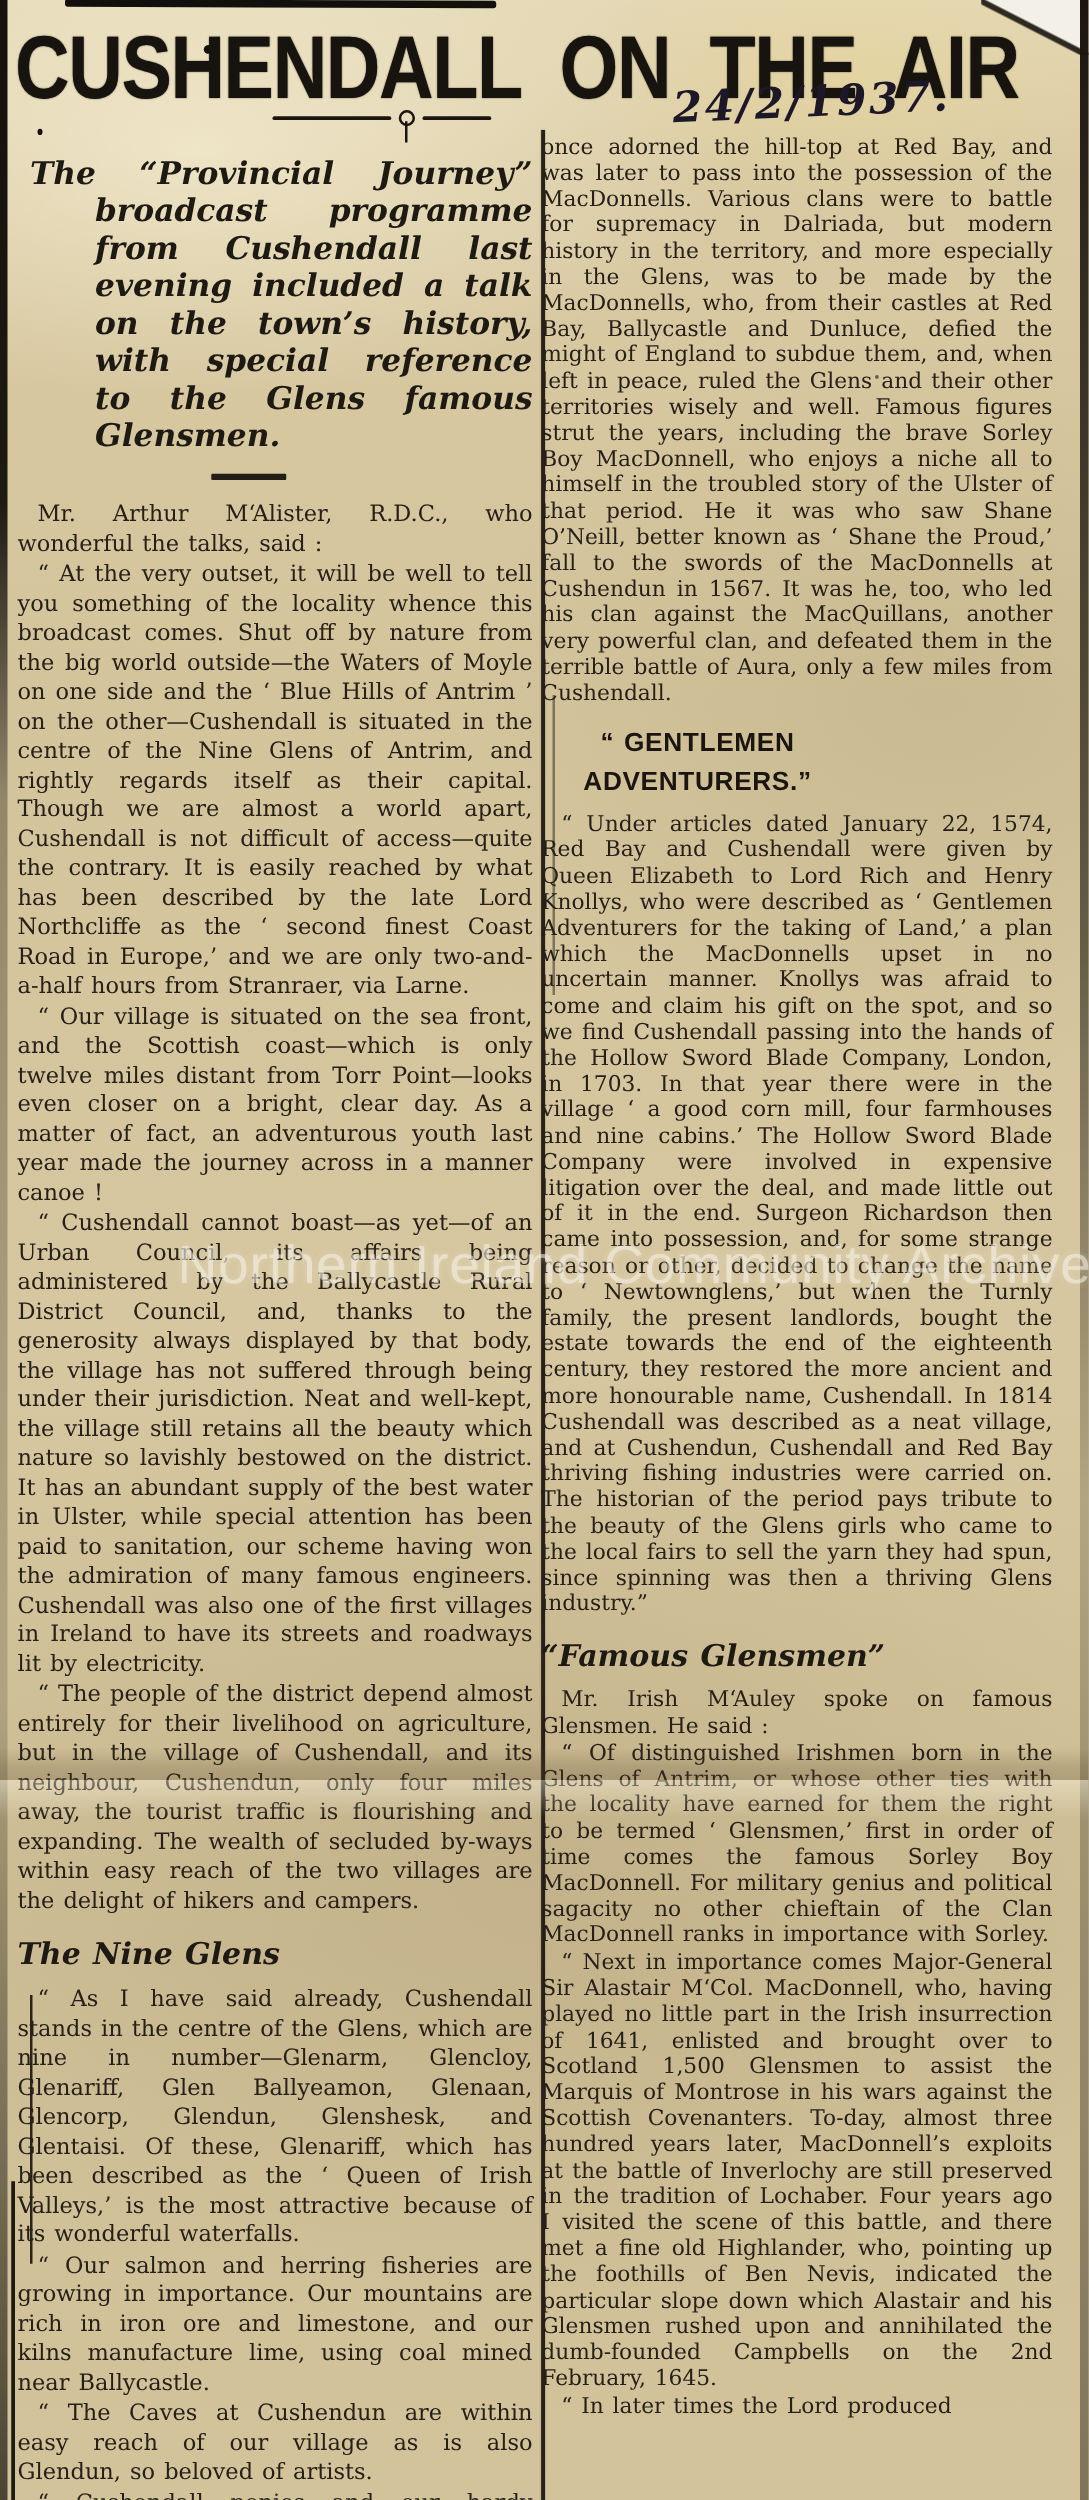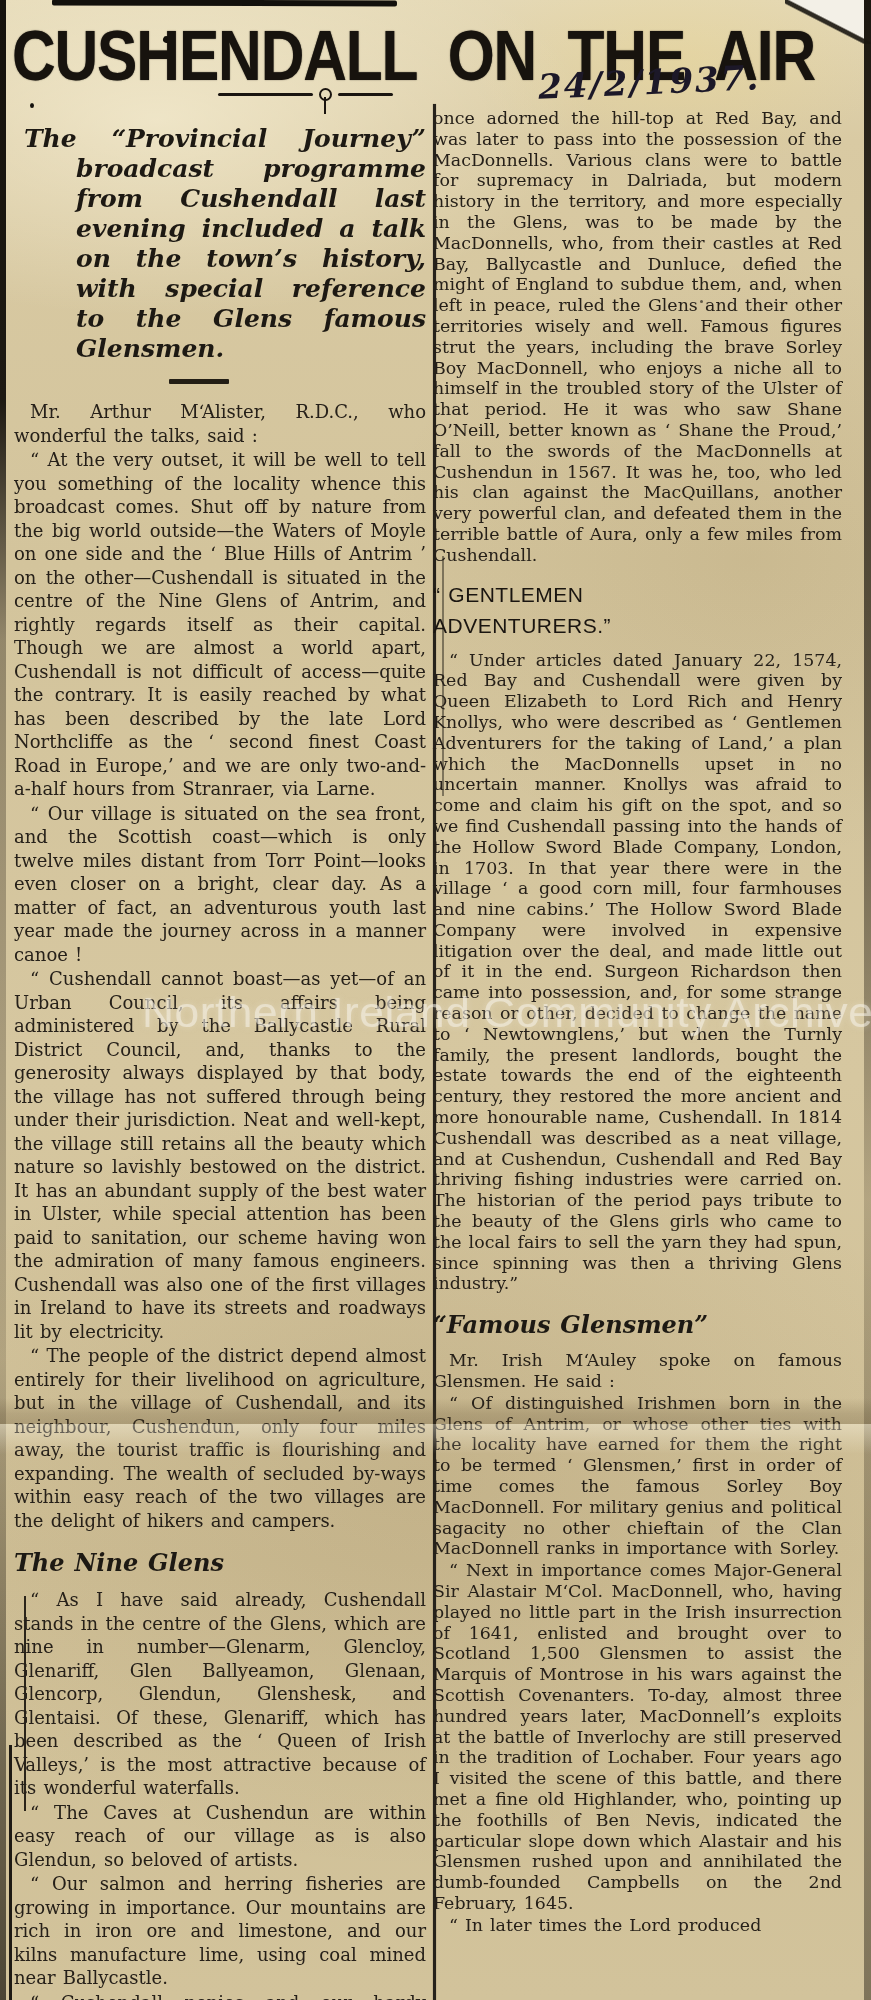--- a/index.html
+++ b/index.html
@@ -41,22 +41,22 @@
   .col-right{top:108px;left:433px;width:409px;font-size:17.4px;line-height:20.8px;}
   .lead{
     font-weight:bold;font-style:italic;font-size:25px;line-height:30px;
     padding-left:52px;text-indent:-52px;color:#1d1913;margin:12px 0 0 10px;
   }
   .lead-rule{width:60px;height:5px;background:#231e15;border-radius:1px;margin:15px 0 16px 155px;}
   .para{margin:0 0 1px 0;text-indent:16px;}
   .para.noindent{text-indent:0;}
   .subhead-italic{font-size:24px;line-height:30px;font-weight:bold;font-style:italic;margin:16px 0 10px;text-align:left;color:#1d1913;}
   .subhead-caps{
-    font-family:"Liberation Sans",sans-serif;font-weight:normal;font-size:21px;line-height:31px;
-    letter-spacing:.5px;margin:13px 0 9px;width:250px;text-align:left;color:#1a1510;
+    font-family:"Liberation Sans",sans-serif;font-weight:bold;font-size:21px;line-height:31px;
+    letter-spacing:.5px;margin:13px 0 9px;width:250px;text-align:center;color:#1a1510;
   }
   .divider-v{position:absolute;left:433px;top:104px;width:2.5px;height:1896px;background:#26221b;box-shadow:0 0 1px rgba(38,34,27,.8);}
   .divider-v2{position:absolute;left:442px;top:556px;width:1.5px;height:240px;background:rgba(40,35,25,.5);}
   
   .watermark{
     position:absolute;top:988px;left:142px;white-space:nowrap;
     font-family:"Liberation Sans",sans-serif;font-size:43px;font-weight:normal;
     color:var(--wm);letter-spacing:.5px;transform:scaleX(1.03);transform-origin:left center;
     text-shadow:0 0 6px rgba(240,235,220,.35);pointer-events:none;
   }
@@ -107,22 +107,22 @@
     <p class="lead">The “Provincial Journey” broadcast programme from Cushendall last evening included a talk on the town’s history, with special reference to the Glens famous Glensmen.</p>
     <div class="lead-rule"></div>
     <div>
         <p class="para">Mr. Arthur M‘Alister, R.D.C., who wonderful the talks, said :</p>
         <p class="para">“ At the very outset, it will be well to tell you something of the locality whence this broadcast comes. Shut off by nature from the big world outside—the Waters of Moyle on one side and the ‘ Blue Hills of Antrim ’ on the other—Cushendall is situated in the centre of the Nine Glens of Antrim, and rightly regards itself as their capital. Though we are almost a world apart, Cushendall is not difficult of access—quite the contrary. It is easily reached by what has been described by the late Lord Northcliffe as the ‘ second finest Coast Road in Europe,’ and we are only two-and-a-half hours from Stranraer, via Larne.</p>
         <p class="para">“ Our village is situated on the sea front, and the Scottish coast—which is only twelve miles distant from Torr Point—looks even closer on a bright, clear day. As a matter of fact, an adventurous youth last year made the journey across in a manner canoe !</p>
         <p class="para">“ Cushendall cannot boast—as yet—of an Urban Council, its affairs being administered by the Ballycastle Rural District Council, and, thanks to the generosity always displayed by that body, the village has not suffered through being under their jurisdiction. Neat and well-kept, the village still retains all the beauty which nature so lavishly bestowed on the district. It has an abundant supply of the best water in Ulster, while special attention has been paid to sanitation, our scheme having won the admiration of many famous engineers. Cushendall was also one of the first villages in Ireland to have its streets and roadways lit by electricity.</p>
         <p class="para">“ The people of the district depend almost entirely for their livelihood on agriculture, but in the village of Cushendall, and its neighbour, Cushendun, only four miles away, the tourist traffic is flourishing and expanding. The wealth of secluded by-ways within easy reach of the two villages are the delight of hikers and campers.</p>
         <h2 class="subhead-italic">The Nine Glens</h2>
         <p class="para">“ As I have said already, Cushendall stands in the centre of the Glens, which are nine in number—Glenarm, Glencloy, Glenariff, Glen Ballyeamon, Glenaan, Glencorp, Glendun, Glenshesk, and Glentaisi. Of these, Glenariff, which has been described as the ‘ Queen of Irish Valleys,’ is the most attractive because of its wonderful waterfalls.</p>
+        <p class="para">“ Our salmon and herring fisheries are growing in importance. Our mountains are rich in iron ore and limestone, and our kilns manufacture lime, using coal mined near Ballycastle.</p>
         <p class="para">“ The Caves at Cushendun are within easy reach of our village as is also Glendun, so beloved of artists.</p>
-        <p class="para">“ Our salmon and herring fisheries are growing in importance. Our mountains are rich in iron ore and limestone, and our kilns manufacture lime, using coal mined near Ballycastle.</p>
         <p class="para">“ Cushendall ponies and our hardy Galloway cattle are well known in Ulster and cross-Channel markets, while our hills carry large flocks of sheep, specialising in the popular black-</p>
       </div>
   </div>
 
   <div class="divider-v"></div>
   <div class="divider-v2"></div>
 
   <div class="col col-right">
     <div>
         <p class="para noindent">once adorned the hill-top at Red Bay, and was later to pass into the possession of the MacDonnells. Various clans were to battle for supremacy in Dalriada, but modern history in the territory, and more especially in the Glens, was to be made by the MacDonnells, who, from their castles at Red Bay, Ballycastle and Dunluce, defied the might of England to subdue them, and, when left in peace, ruled the Glens and their other territories wisely and well. Famous figures strut the years, including the brave Sorley Boy MacDonnell, who enjoys a niche all to himself in the troubled story of the Ulster of that period. He it was who saw Shane O’Neill, better known as ‘ Shane the Proud,’ fall to the swords of the MacDonnells at Cushendun in 1567. It was he, too, who led his clan against the MacQuillans, another very powerful clan, and defeated them in the terrible battle of Aura, only a few miles from Cushendall.</p>

